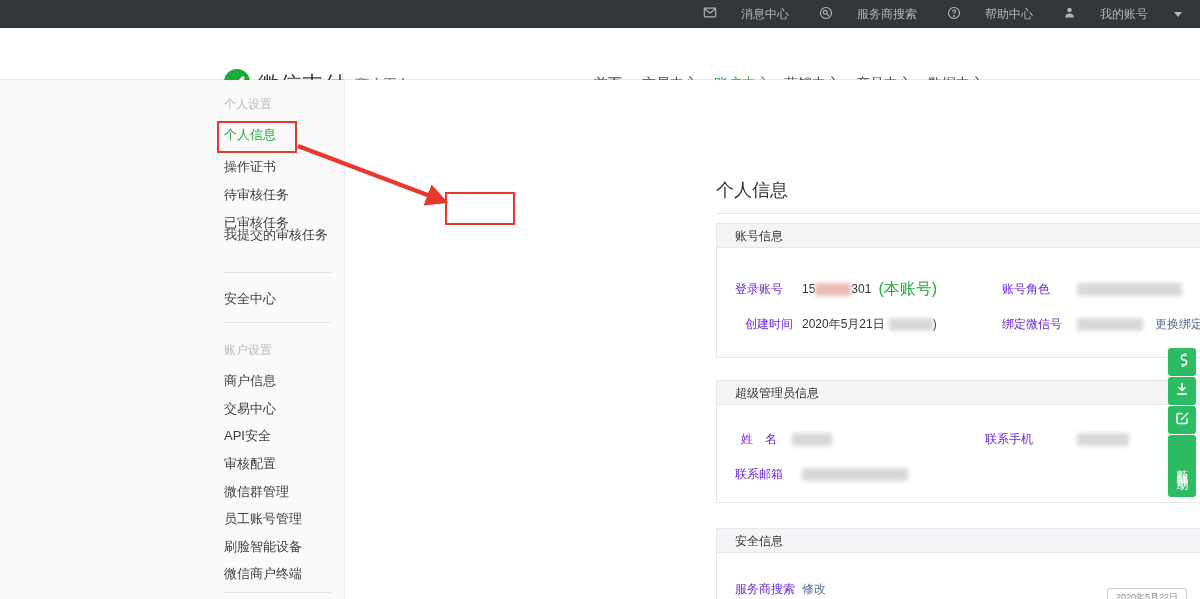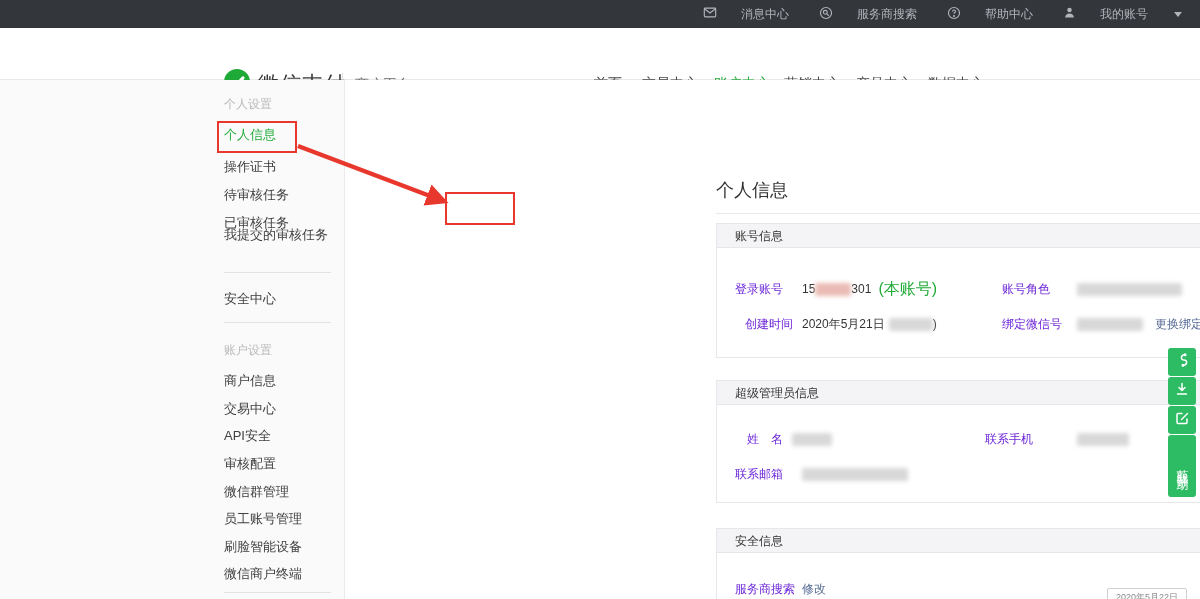--- a/index.html
+++ b/index.html
@@ -176,21 +176,21 @@
         <span class="blur" style="width:66px"></span>
         <span class="link" style="margin-left:12px">更换绑定</span>
       </div>
     </div>
 
     <div class="card" style="top:300px;height:123px">
       <div class="card-head">
         <span>超级管理员信息</span>
         
       </div>
-      <div class="frow" style="left:30px;top:50px">
+      <div class="frow" style="left:24px;top:50px">
           <span class="flabel">姓　名</span>
         </div>
       <div class="frow" style="left:75px;top:50px">
           <span class="blur" style="width:40px"></span>
         </div>
       <div class="frow" style="left:268px;top:50px">
           <span class="flabel">联系手机</span>
         </div>
       <div class="frow" style="left:360px;top:50px">
           <span class="blur" style="width:52px"></span>

